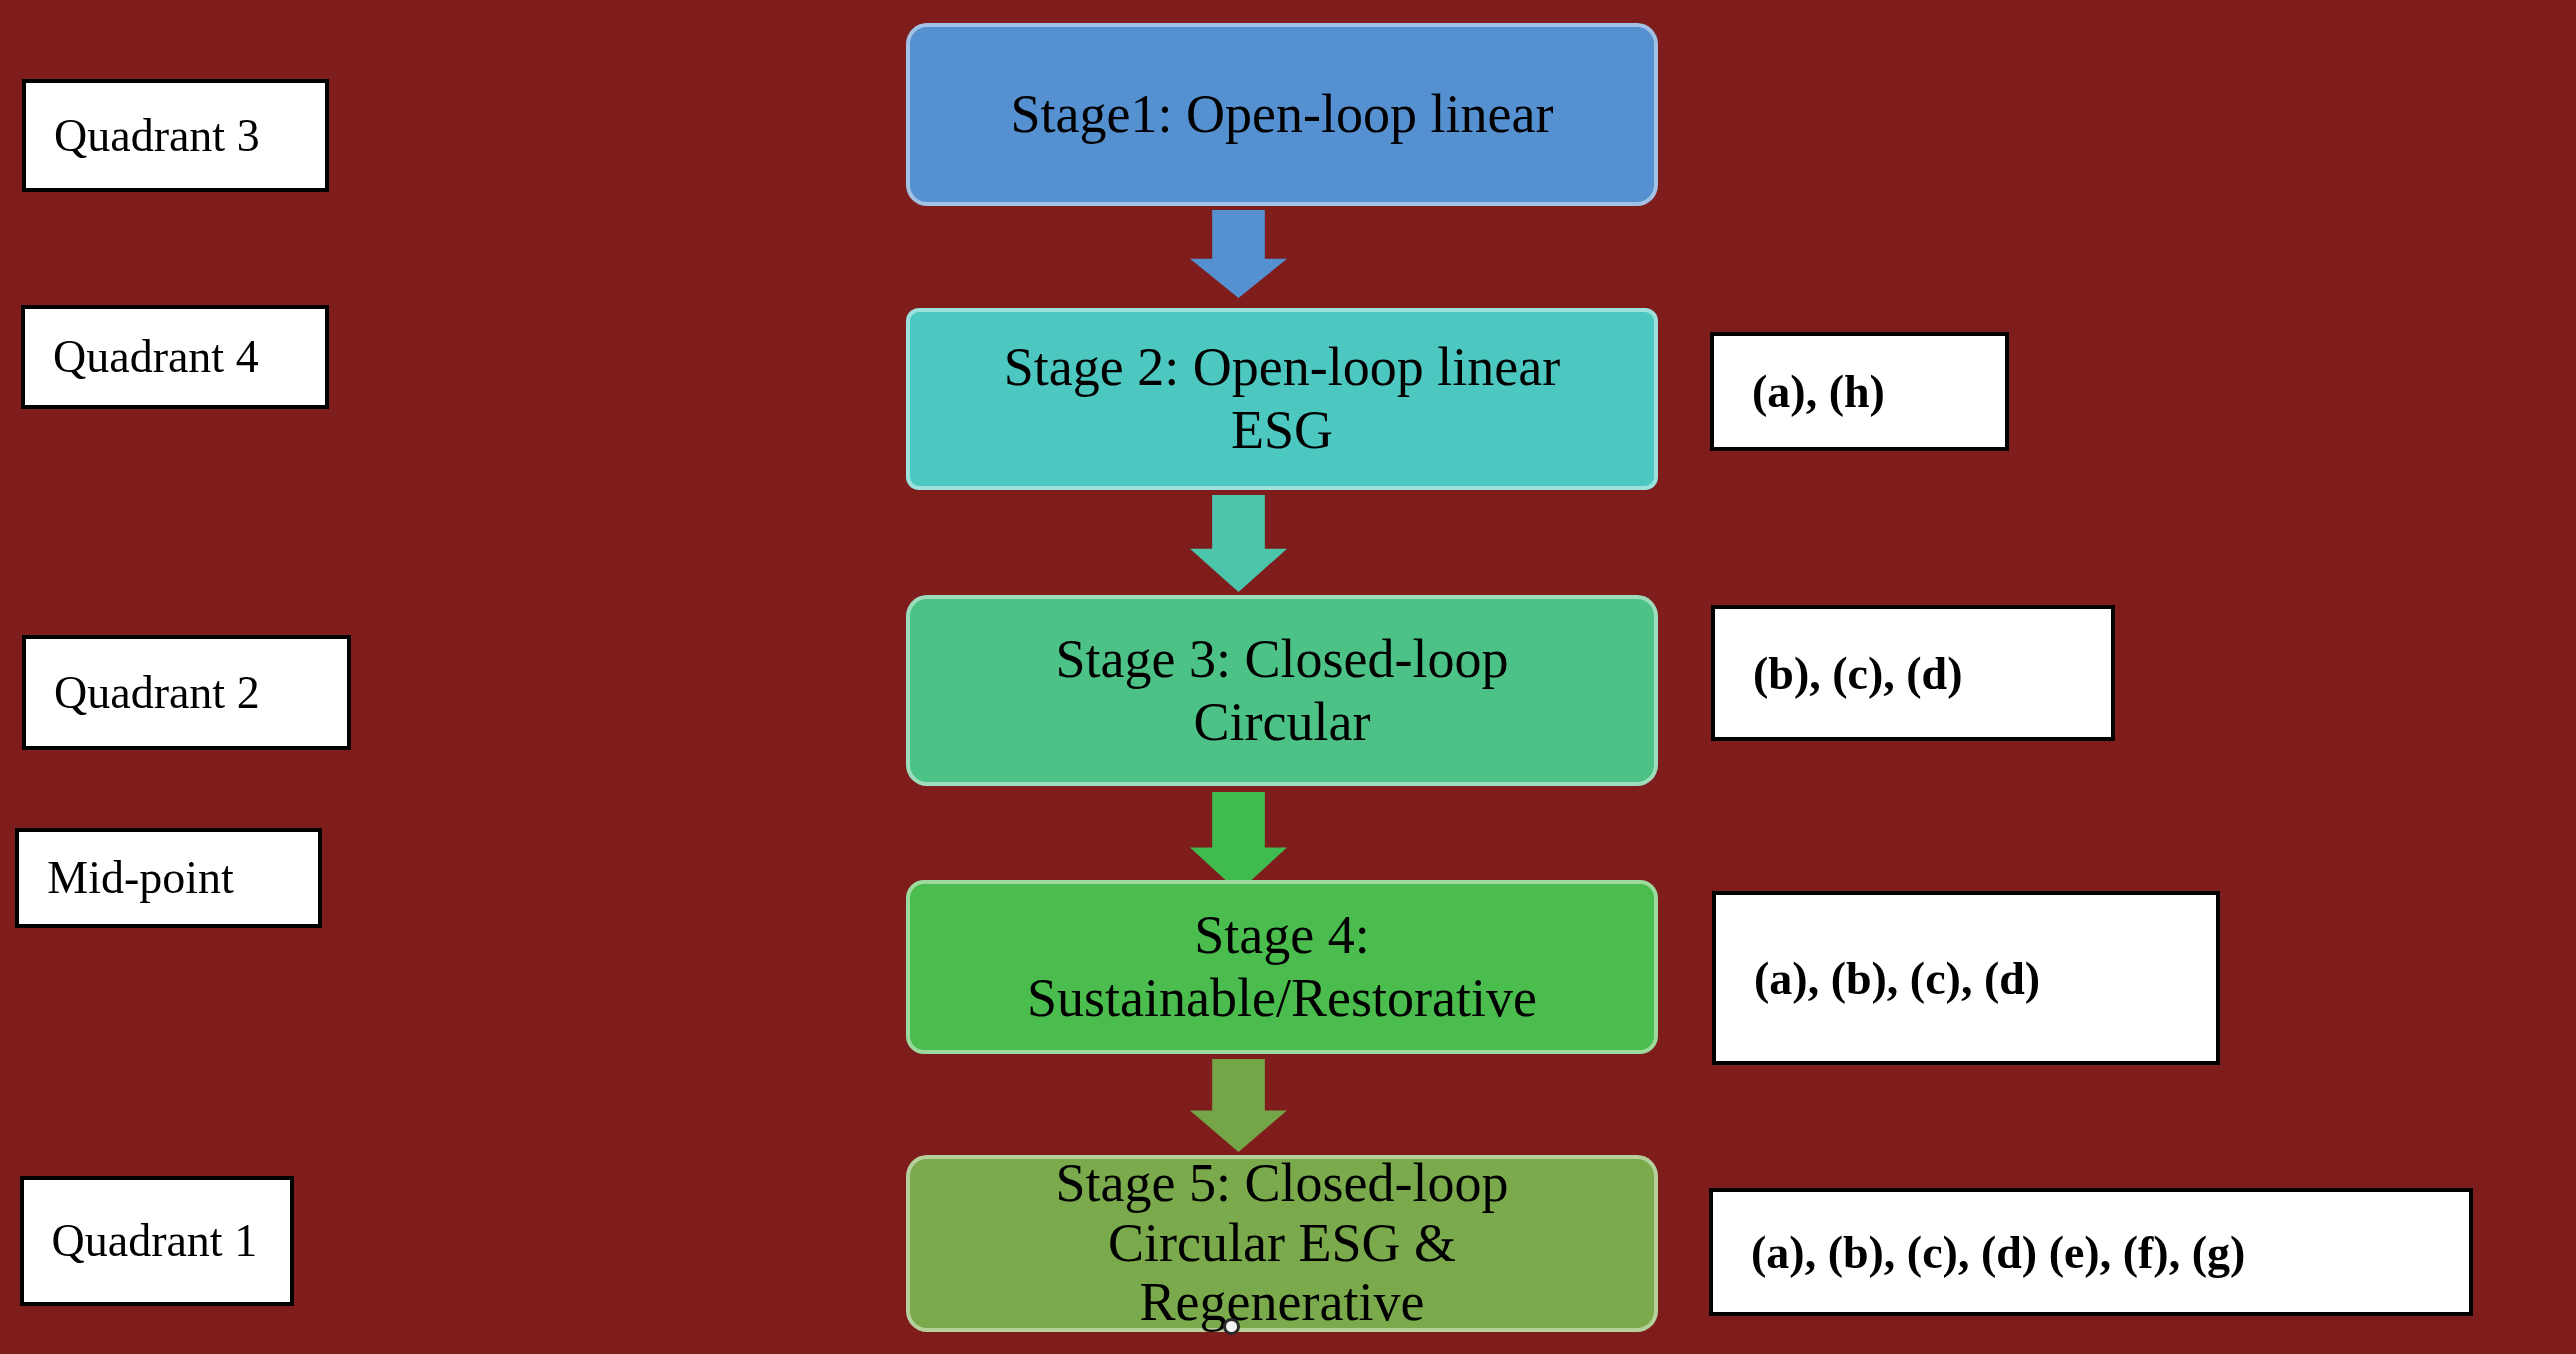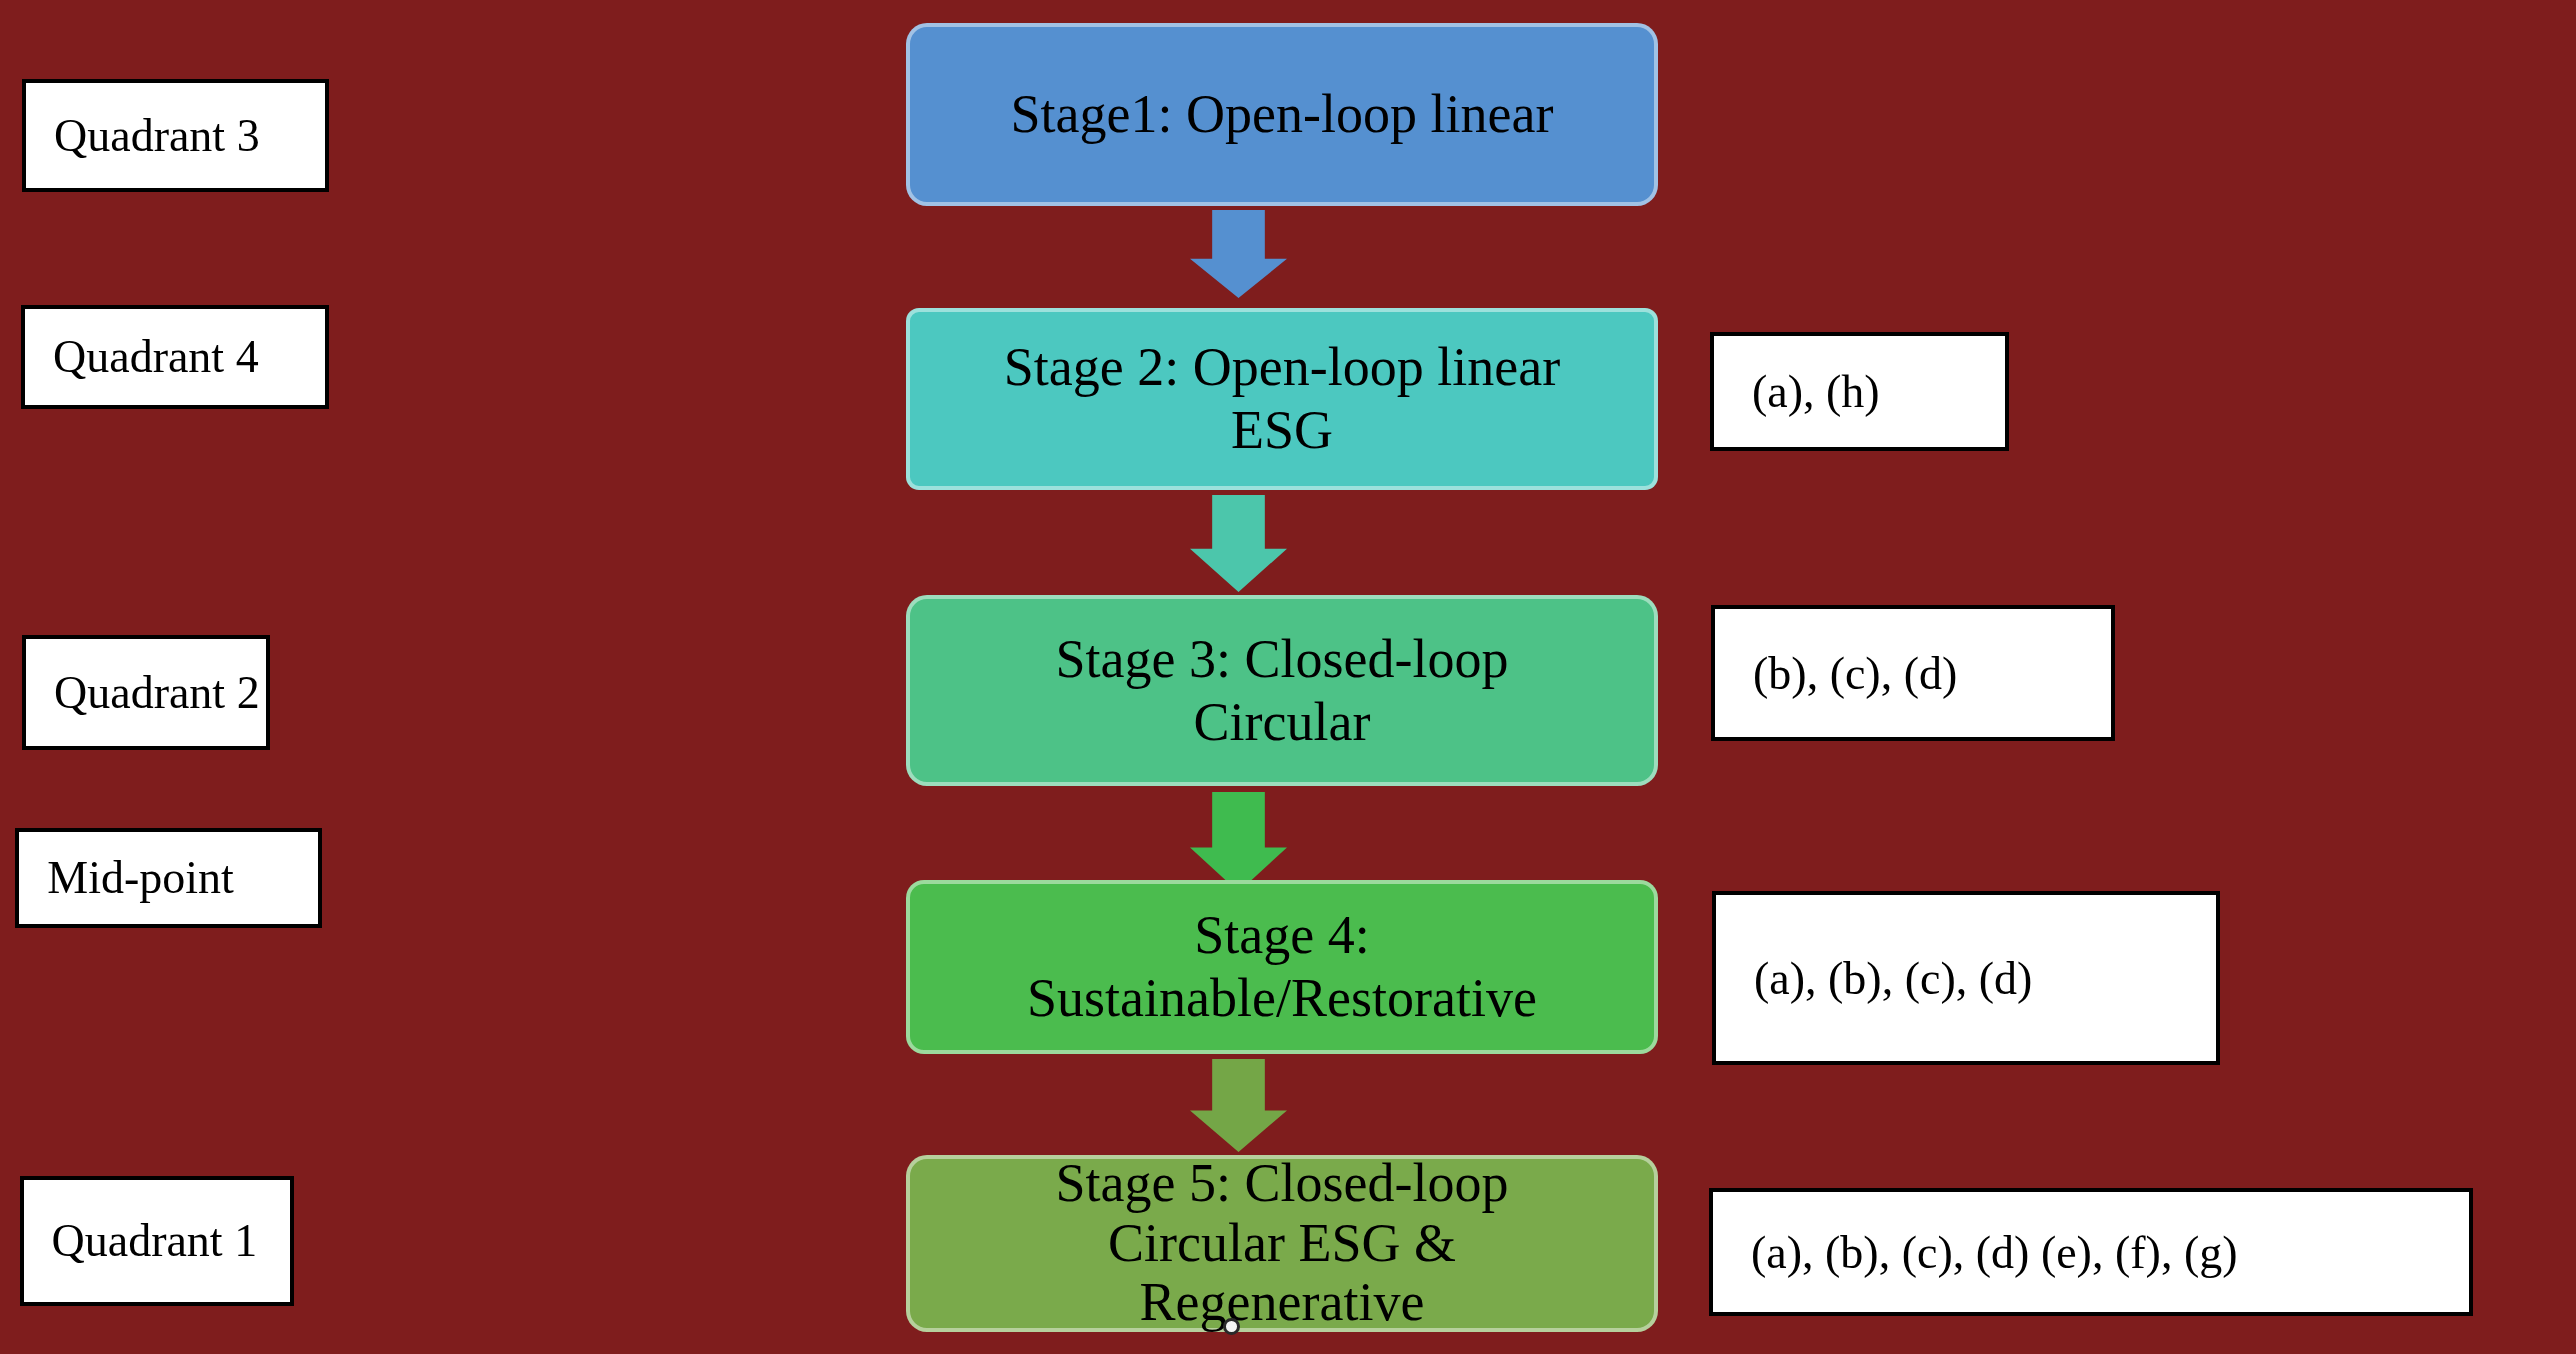--- a/index.html
+++ b/index.html
@@ -56,21 +56,21 @@
   .arrow svg { display: block; width: 100%; height: 100%; }
 
   
   .abox {
     border: 4.9px solid #000000;
     background: #ffffff;
     display: flex;
     align-items: center;
     padding-left: 38px;
     font-size: 46px;
-    font-weight: normal;
+    font-weight: bold;
     white-space: nowrap;
   }
 
   
   .dot {
     left: 1223px;
     top: 1318px;
     width: 16.7px;
     height: 16.7px;
     border: 3.5px solid #2a2a2a;
@@ -82,21 +82,21 @@
 <body>
 
 <div id="canvas">
 
   <div class="abs qbox" style="left:22px; top:79px; width:307px; height:113px;">
     <span>Quadrant 3</span>
   </div>
   <div class="abs qbox" style="left:21px; top:305px; width:308px; height:104px;">
     <span>Quadrant 4</span>
   </div>
-  <div class="abs qbox" style="left:22px; top:635px; width:248px; height:115px;">
+  <div class="abs qbox" style="left:22px; top:635px; width:329px; height:115px;">
     <span>Quadrant 2</span>
   </div>
   <div class="abs qbox" style="left:15.3px; top:828px; width:307px; height:100px;">
     <span>Mid-point</span>
   </div>
   <div class="abs qbox" style="left:19.5px; top:1176px; width:274px; height:130px;">
     <span>Quadrant 1</span>
   </div>
 
   <div class="abs stage" style="top: 23px; height: 183px; background-color: rgb(85, 144, 208);">

